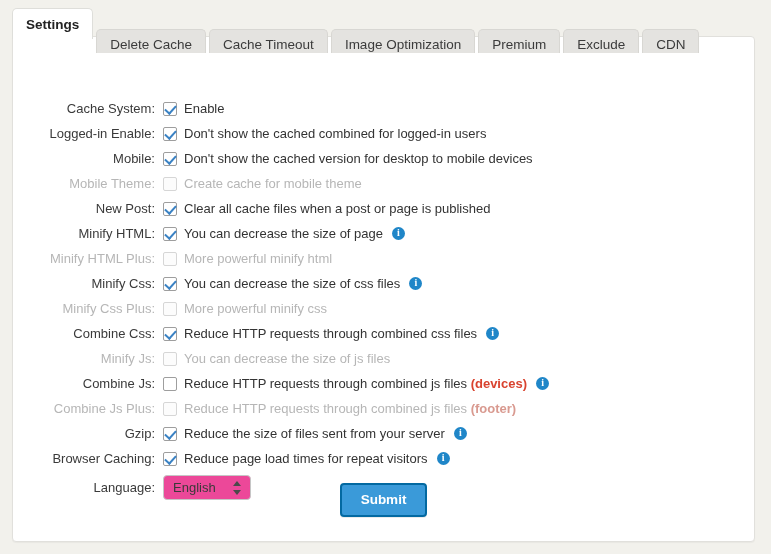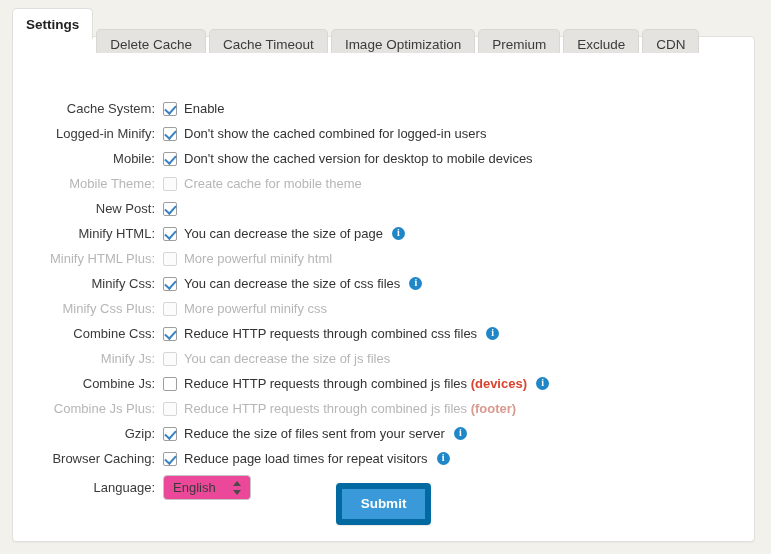--- a/index.html
+++ b/index.html
@@ -191,21 +191,21 @@
   #submit-wrap {
     position: absolute;
     left: 0;
     top: 446px;
     width: 100%;
     text-align: center;
   }
   #submit-btn {
     display: inline-block;
     background: #3a9ad9;
-    border: 6px solid #0369a1;
+    border: 2px solid #0369a1;
     color: #ffffff;
     font-size: 13.5px;
     font-weight: bold;
     padding: 7px 19px 8px 19px;
     border-radius: 4px;
     box-shadow: 0 1px 0 rgba(0,0,0,0.08);
     cursor: pointer;
   }
 </style>
 </head>
@@ -222,37 +222,38 @@
   </div>
 
 <div id="panel">
   <div id="form">
       <div class="row">
         <div class="row-label">Cache System:</div>
         <span class="cbox checked"></span>
         <span class="row-text"><span>Enable</span></span>
       </div>
       <div class="row">
-        <div class="row-label">Logged-in Minify:</div>
+        <div class="row-label">Logged-in Enable:</div>
         <span class="cbox checked"></span>
         <span class="row-text"><span>Don't show the cached combined for logged-in users</span></span>
       </div>
       <div class="row">
         <div class="row-label">Mobile:</div>
         <span class="cbox checked"></span>
         <span class="row-text"><span>Don't show the cached version for desktop to mobile devices</span></span>
       </div>
       <div class="row disabled">
         <div class="row-label">Mobile Theme:</div>
         <span class="cbox"></span>
         <span class="row-text"><span>Create cache for mobile theme</span></span>
       </div>
       <div class="row">
         <div class="row-label">New Post:</div>
         <span class="cbox checked"></span>
+        <span class="row-text"><span>Clear all cache files when a post or page is published</span></span>
       </div>
       <div class="row">
         <div class="row-label">Minify HTML:</div>
         <span class="cbox checked"></span>
         <span class="row-text"><span>You can decrease the size of page</span></span>
         <span class="info-icon"></span>
       </div>
       <div class="row disabled">
         <div class="row-label">Minify HTML Plus:</div>
         <span class="cbox"></span>

